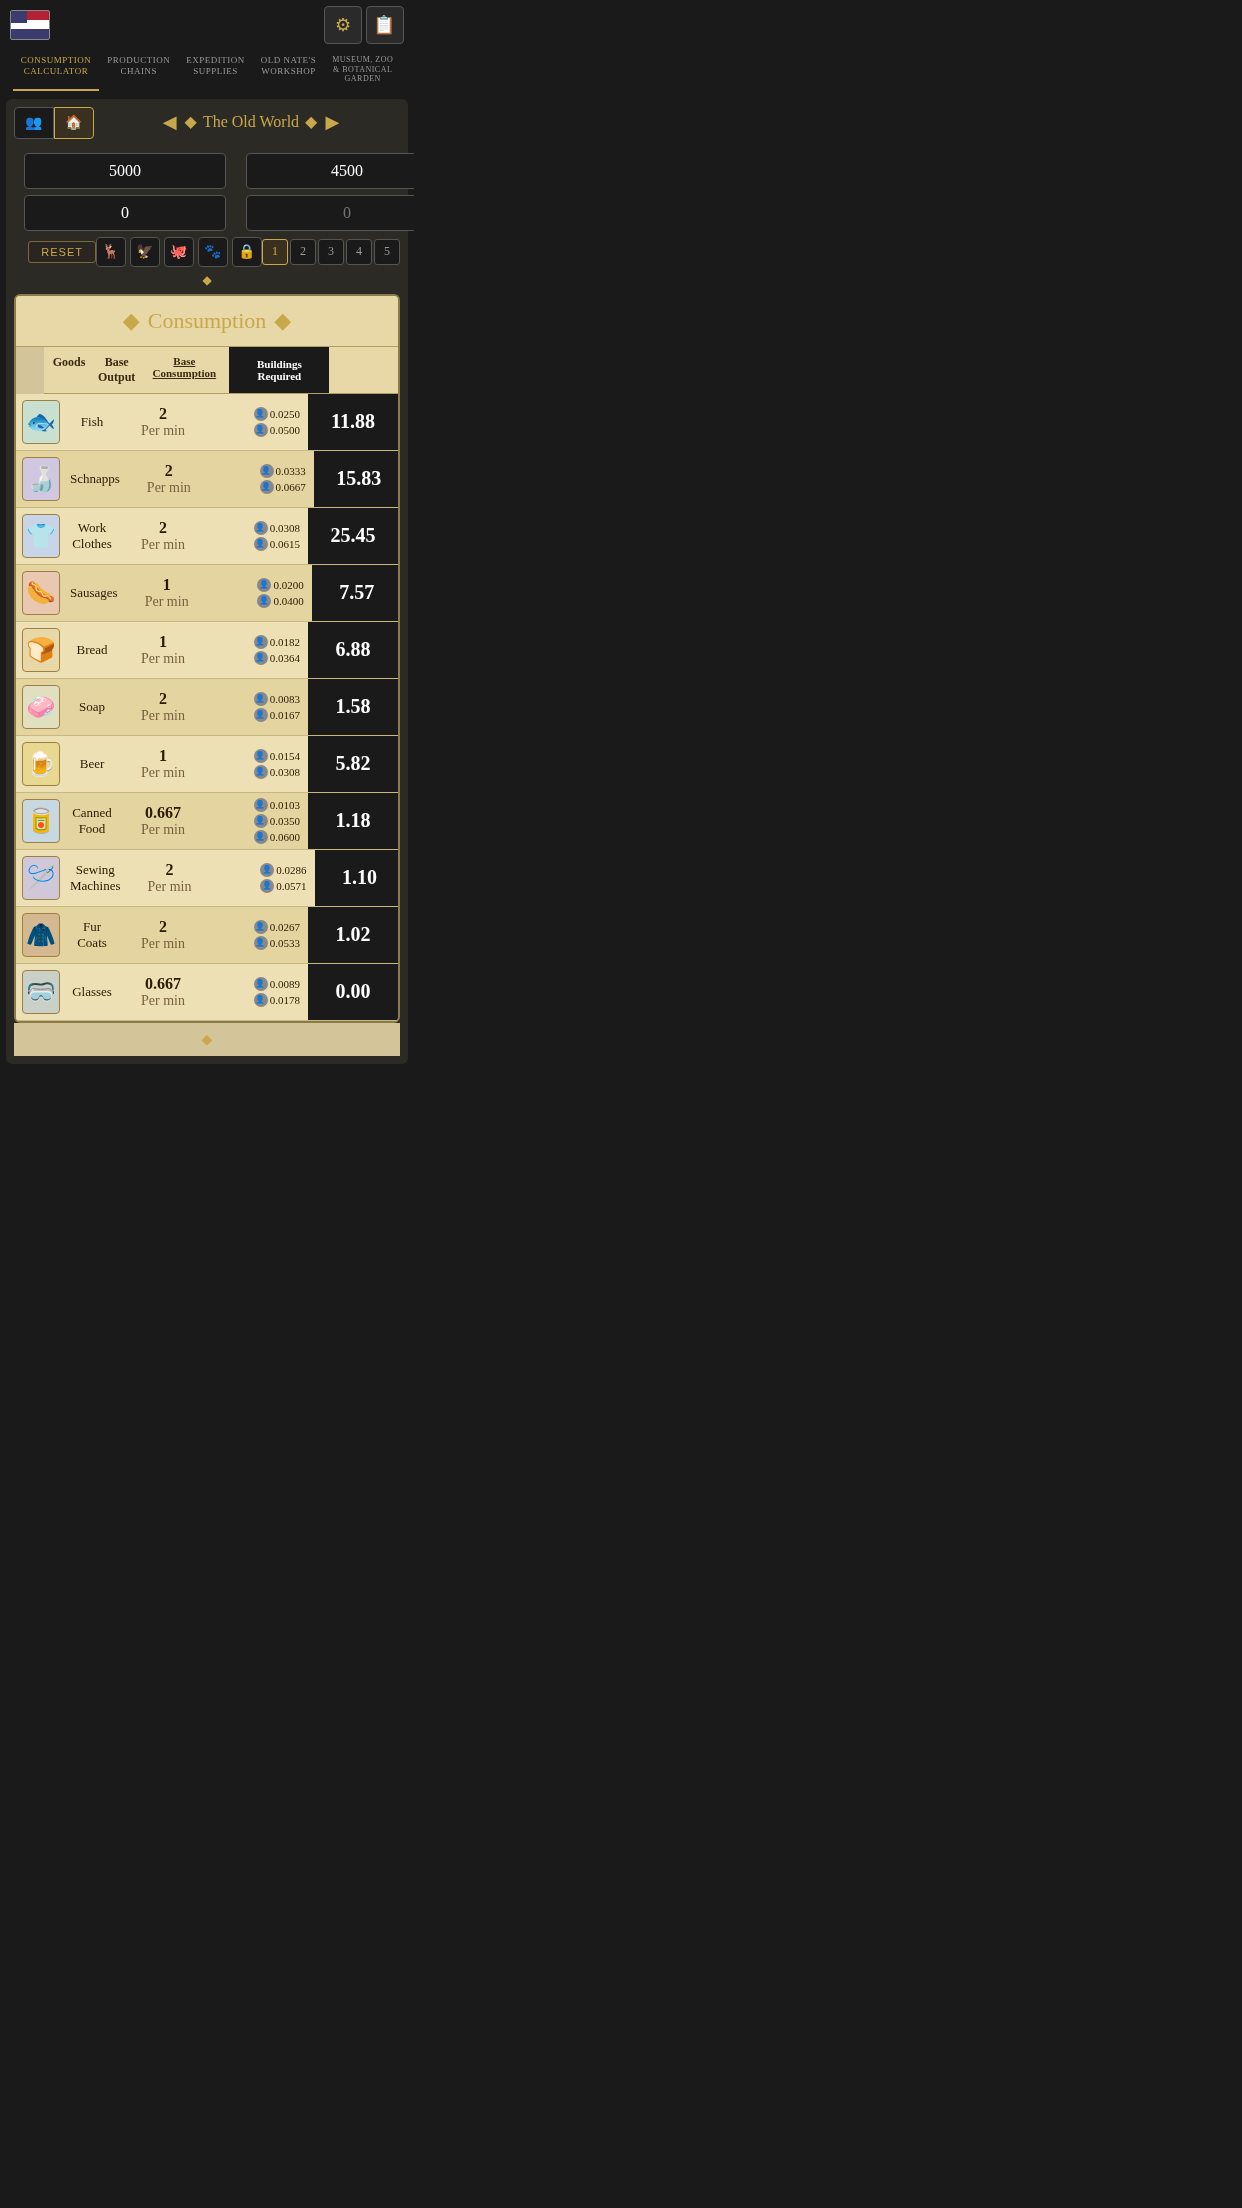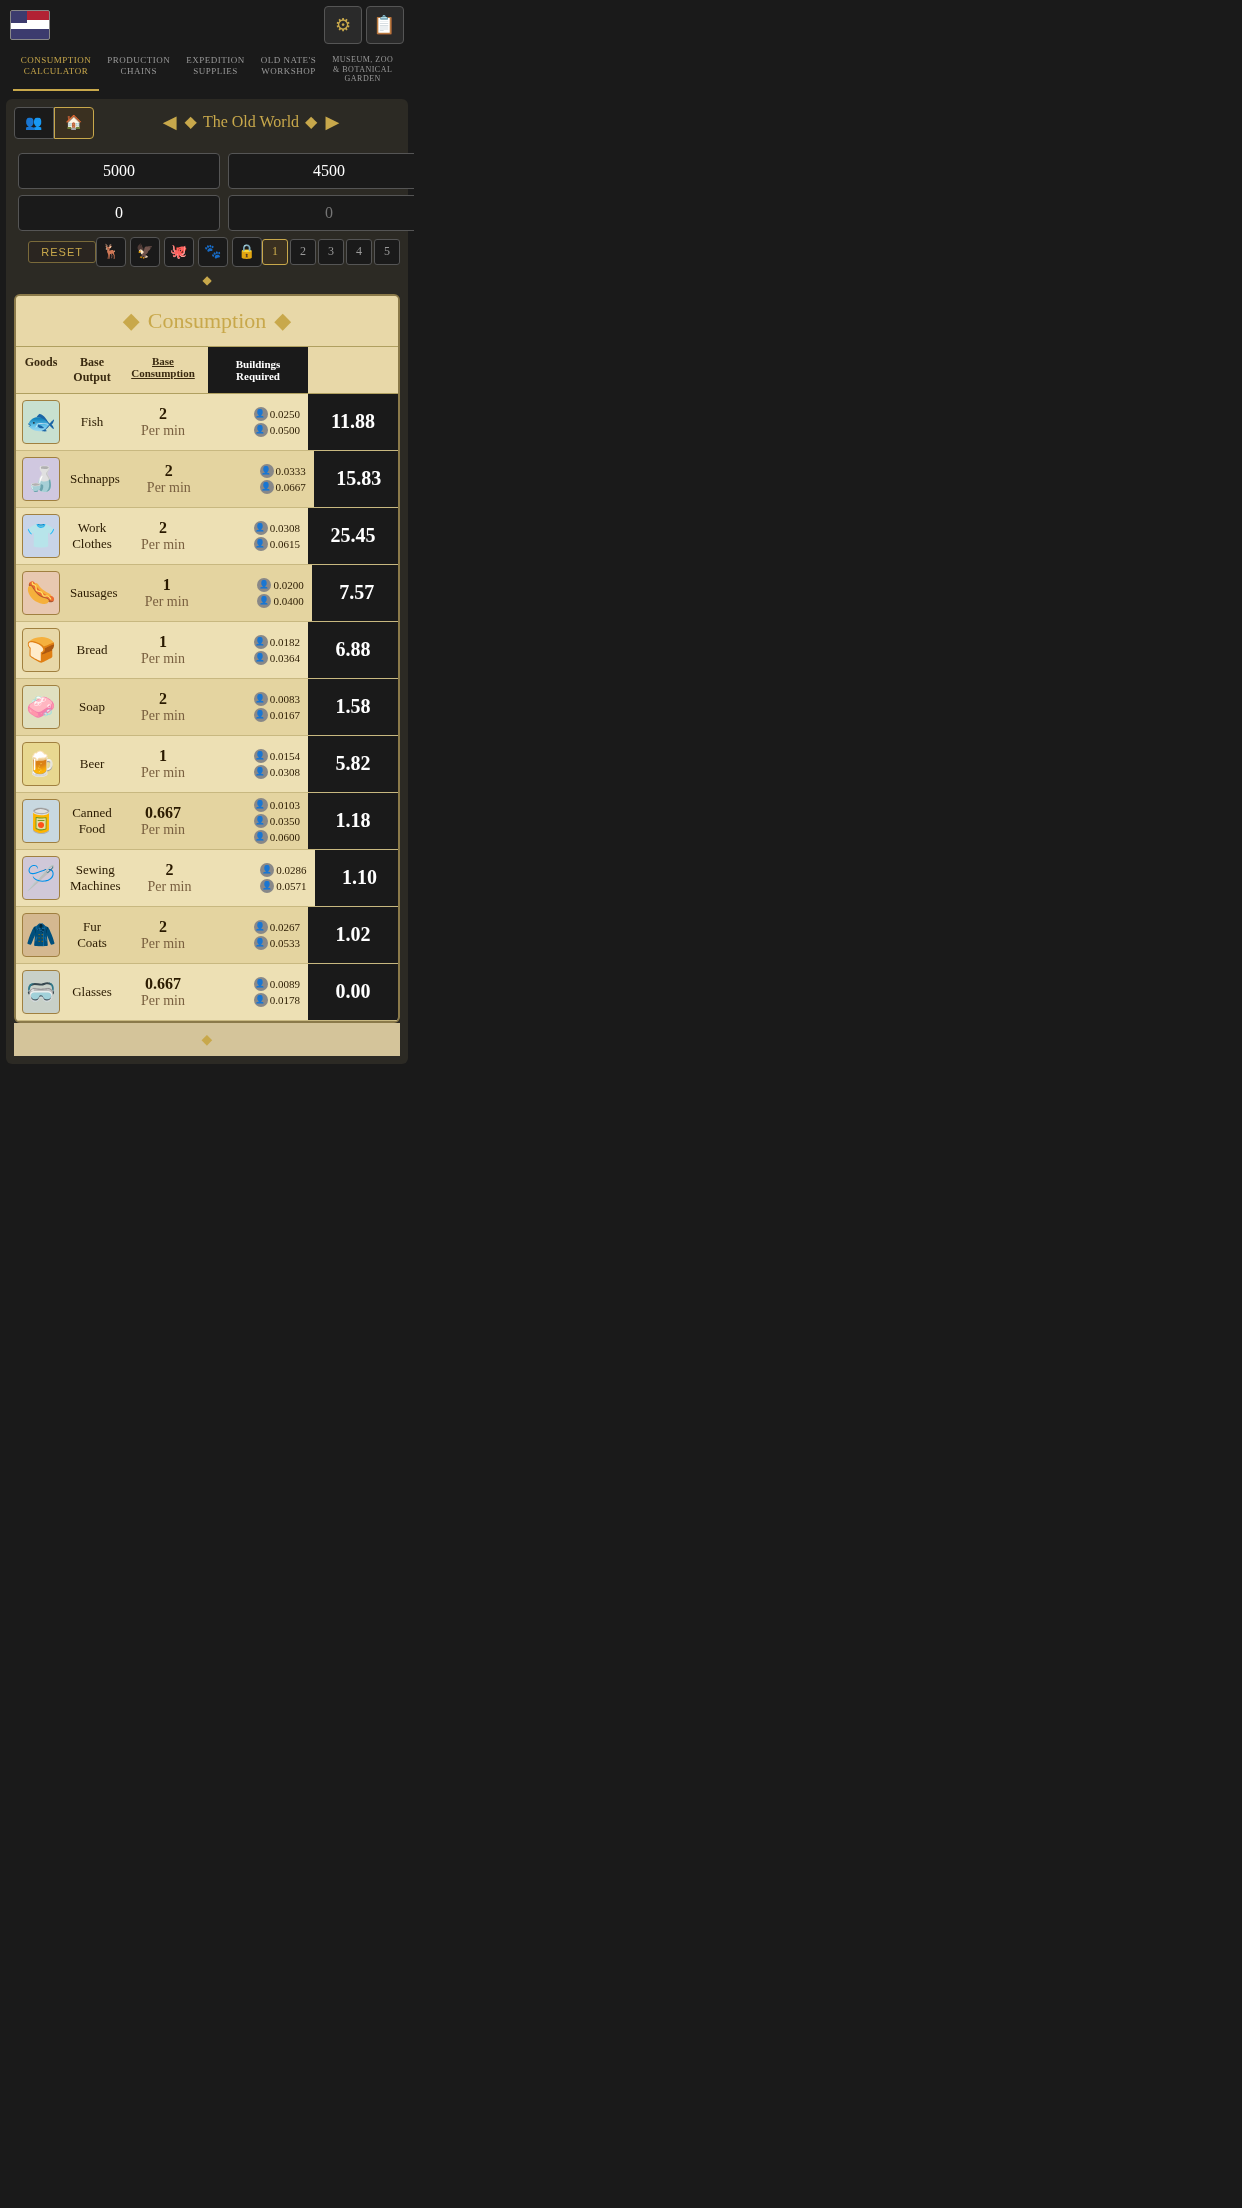--- a/index.html
+++ b/index.html
@@ -95,21 +95,21 @@
     .world-title {
       color: #c8a84b;
       font-size: 16px;
       display: flex; align-items: center; gap: 6px;
     }
 
     
     .pop-row {
       display: flex;
       align-items: flex-end;
-      gap: 4px;
+      gap: 10px;
       margin-bottom: 6px;
     }
     .pop-avatar {
       width: 32px; height: 32px;
       border-radius: 50%;
       background: #555;
       overflow: hidden;
       display: flex; align-items: center; justify-content: center;
       font-size: 18px;
     }
@@ -211,20 +211,21 @@
       display: flex; align-items: center; justify-content: center; gap: 8px;
       border-bottom: 1px solid #b0a060;
     }
 
     
     .table-header {
       display: grid;
       grid-template-columns: 60px 1fr 100px 110px;
       background: #e8d8a8;
       border-bottom: 1px solid #b0a060;
+      margin-left: 28px;
     }
     .th {
       padding: 8px 4px;
       font-size: 12px;
       color: #3a2a10;
       text-align: center;
       font-weight: bold;
     }
     .th.buildings-header {
       background: #1a1a1a;

